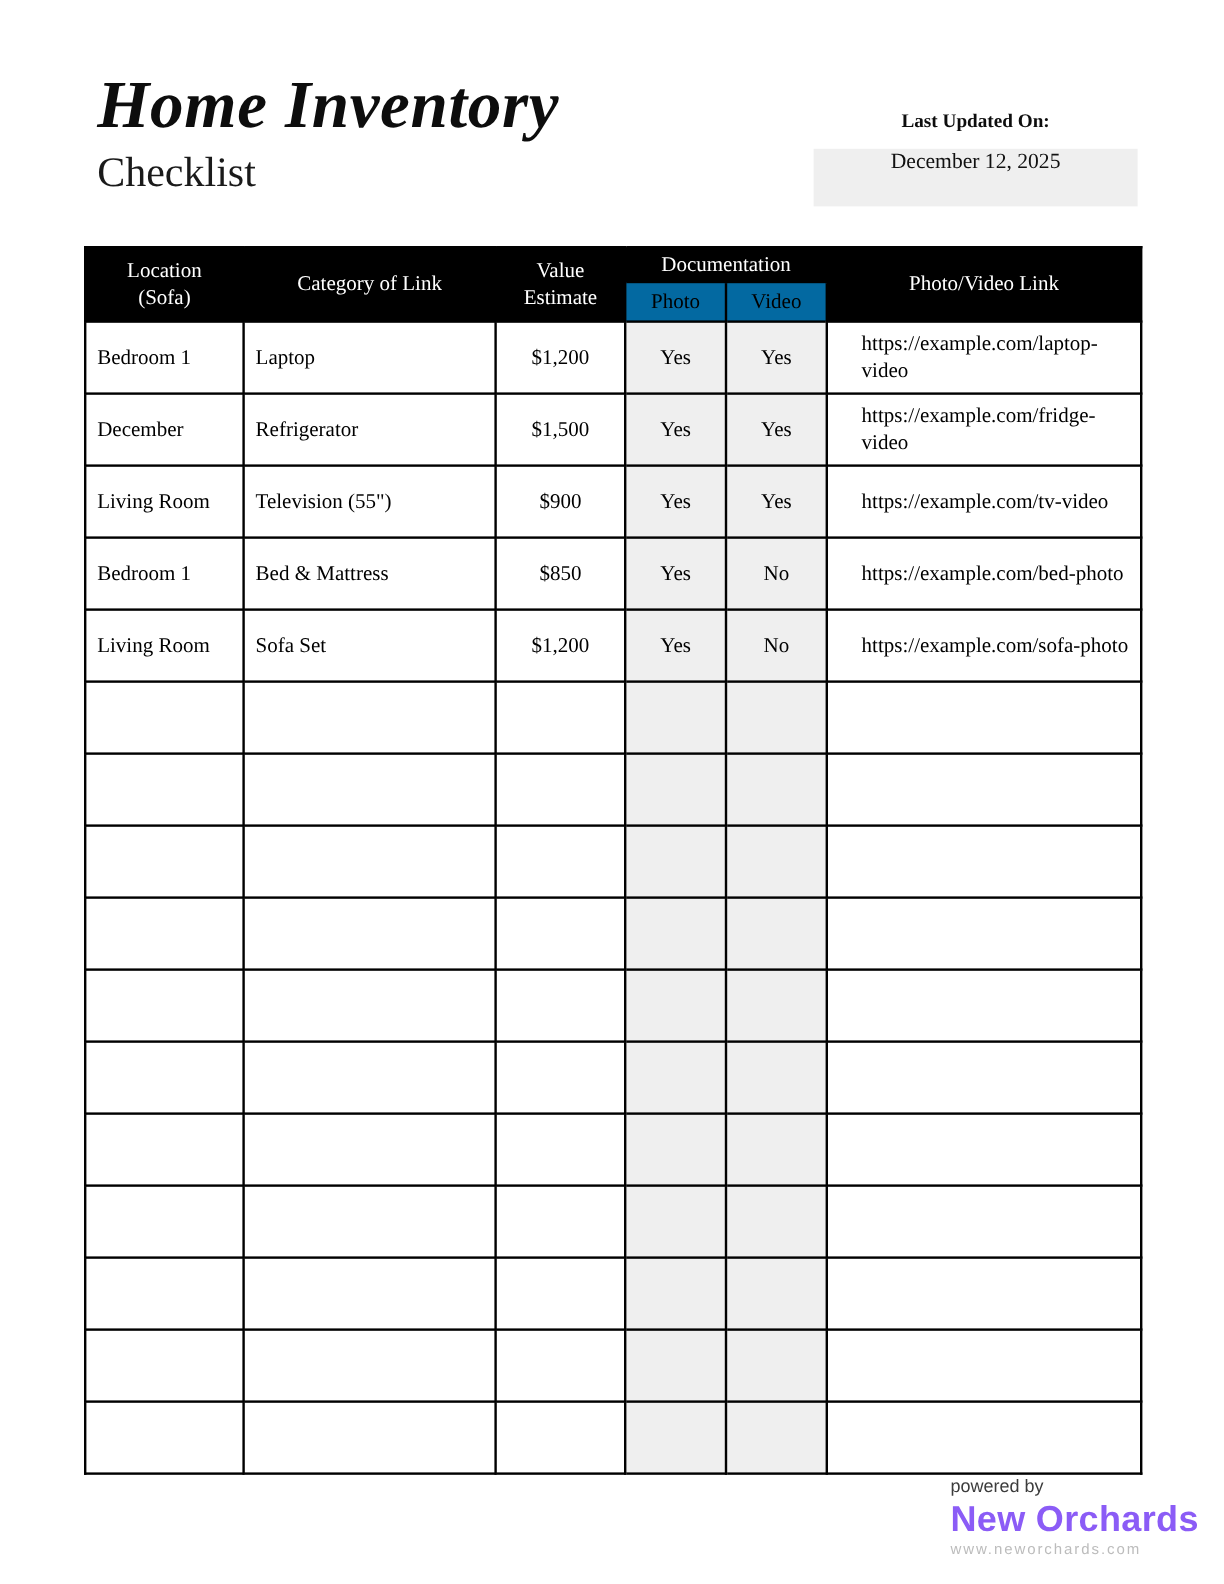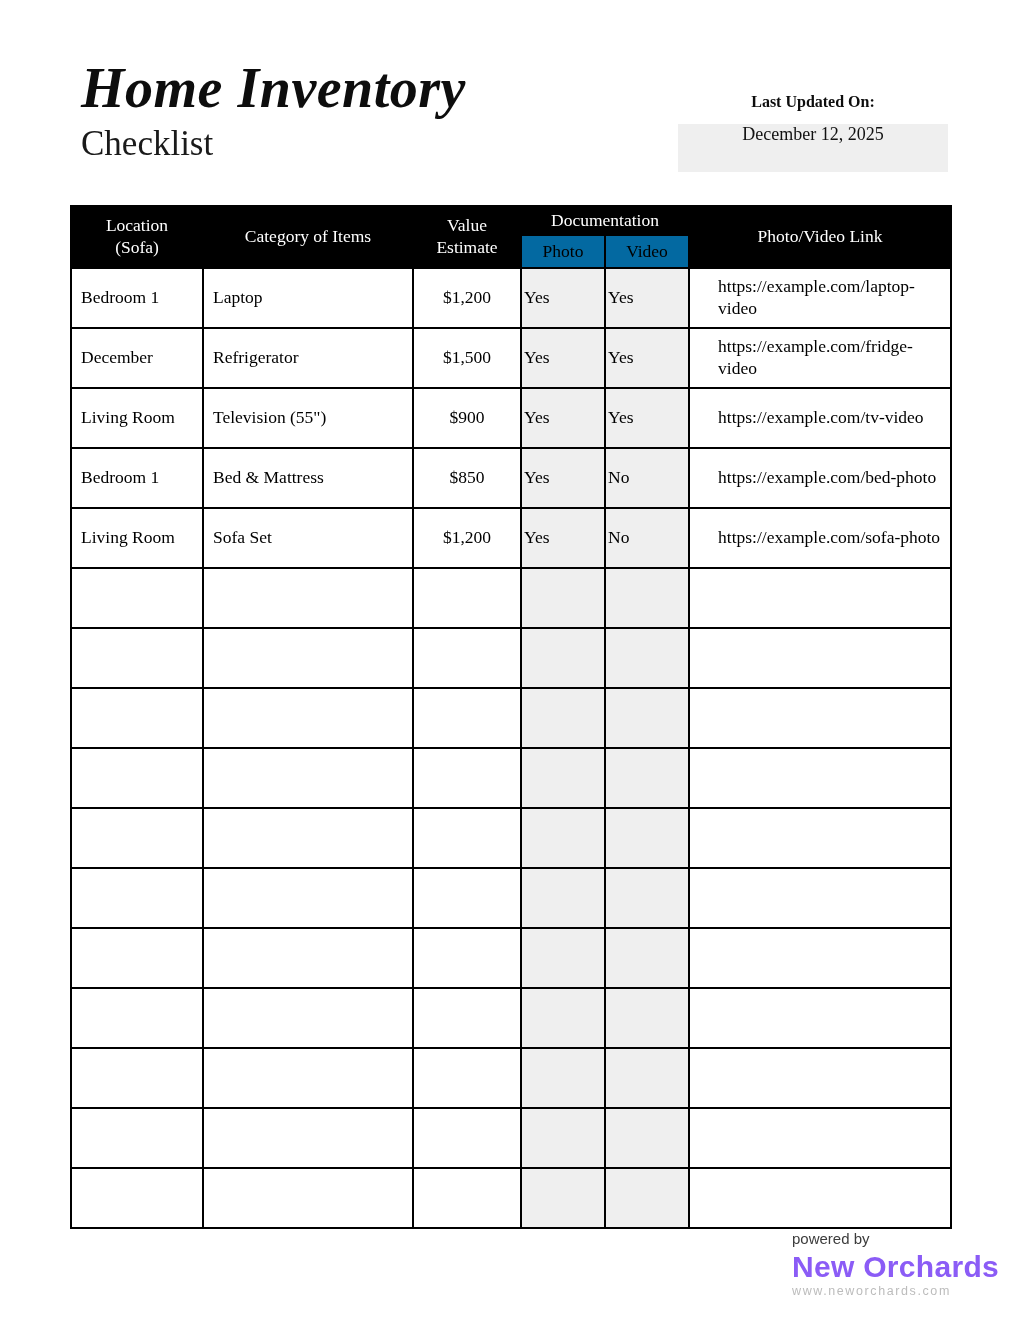--- a/index.html
+++ b/index.html
@@ -37,21 +37,21 @@
     text-align: center; vertical-align: middle; line-height: 1.25;
   }
   thead tr.h-top th { height: 29px; }
   thead tr.h-sub th { height: 33px; }
   thead th.sub-th { background: #0369a1; color: #000; }
 
   tbody tr { height: 60px; }
   tbody td { background: #fff; vertical-align: middle; padding: 4px 9px; line-height: 1.25; }
   tbody td.cell-loc, tbody td.cell-cat { text-align: left; }
   tbody td.cell-val { text-align: center; padding: 4px 2px; }
-  tbody td.cell-photo, tbody td.cell-video { text-align: left; background: #efefef; padding: 4px 2px; }
+  tbody td.cell-photo, tbody td.cell-video { text-align: center; background: #efefef; padding: 4px 2px; }
   tbody td.cell-link { text-align: left; overflow-wrap: break-word; word-break: break-word; padding-left: 28px; }
 
   
   .footer-block { position: absolute; left: 792px; top: 1230px; text-align: left; font-family: "Liberation Sans", sans-serif; }
   .powered-by { font-size: 15px; color: #3c3c3c; }
   .brand-name { font-size: 30px; font-weight: 700; color: #8b5cf6; margin-top: 3px; letter-spacing: 0.3px; }
   .brand-url { font-size: 12.5px; color: #bcbcbc; letter-spacing: 1.6px; margin-top: 0; }
 </style>
 </head>
 <body>
@@ -77,21 +77,21 @@
         <col class="c-photo">
         <col class="c-video">
         <col class="c-link">
     </colgroup>
     <thead>
       <tr class="h-top">
         <th rowspan="2">
           <span>Location</span><br>
           <span>(Sofa)</span>
         </th>
-        <th rowspan="2">Category of Items</th>
+        <th rowspan="2">Category of Link</th>
         <th rowspan="2">
           <span>Value</span><br>
           <span>Estimate</span>
         </th>
         <th colspan="2">Documentation</th>
         <th rowspan="2">Photo/Video Link</th>
       </tr>
       <tr class="h-sub">
         <th class="sub-th">Photo</th>
         <th class="sub-th">Video</th>

